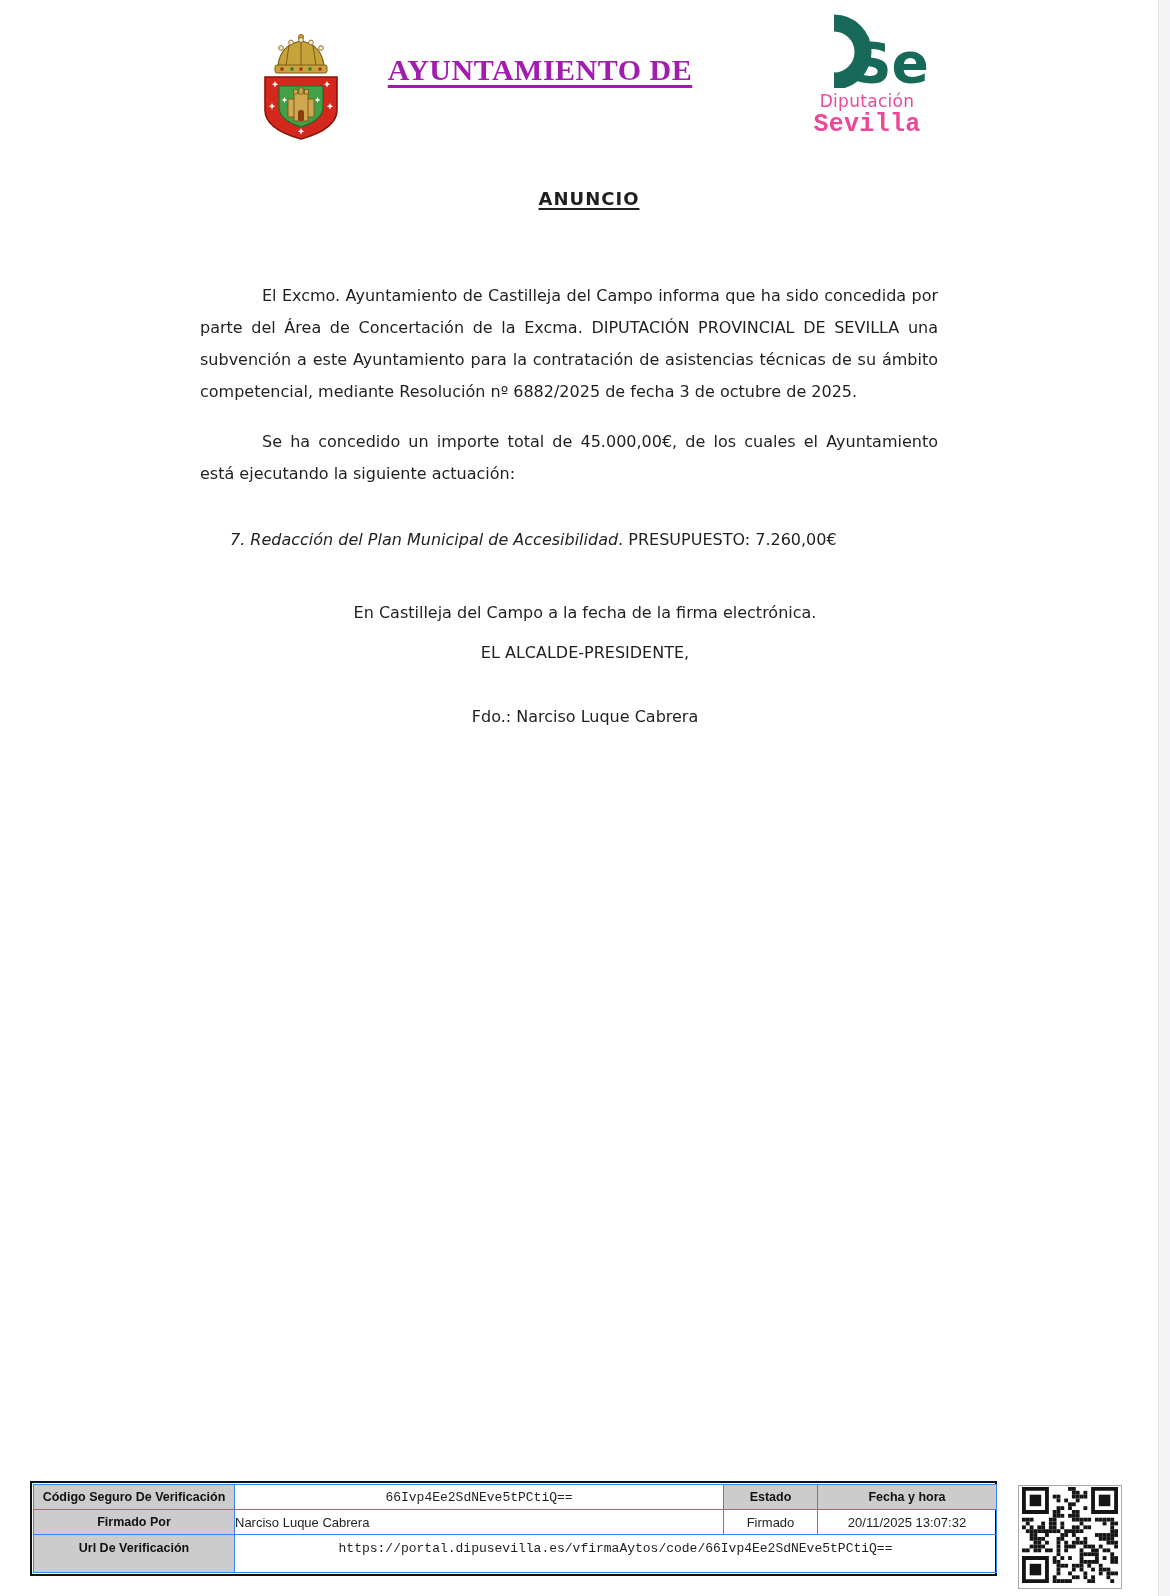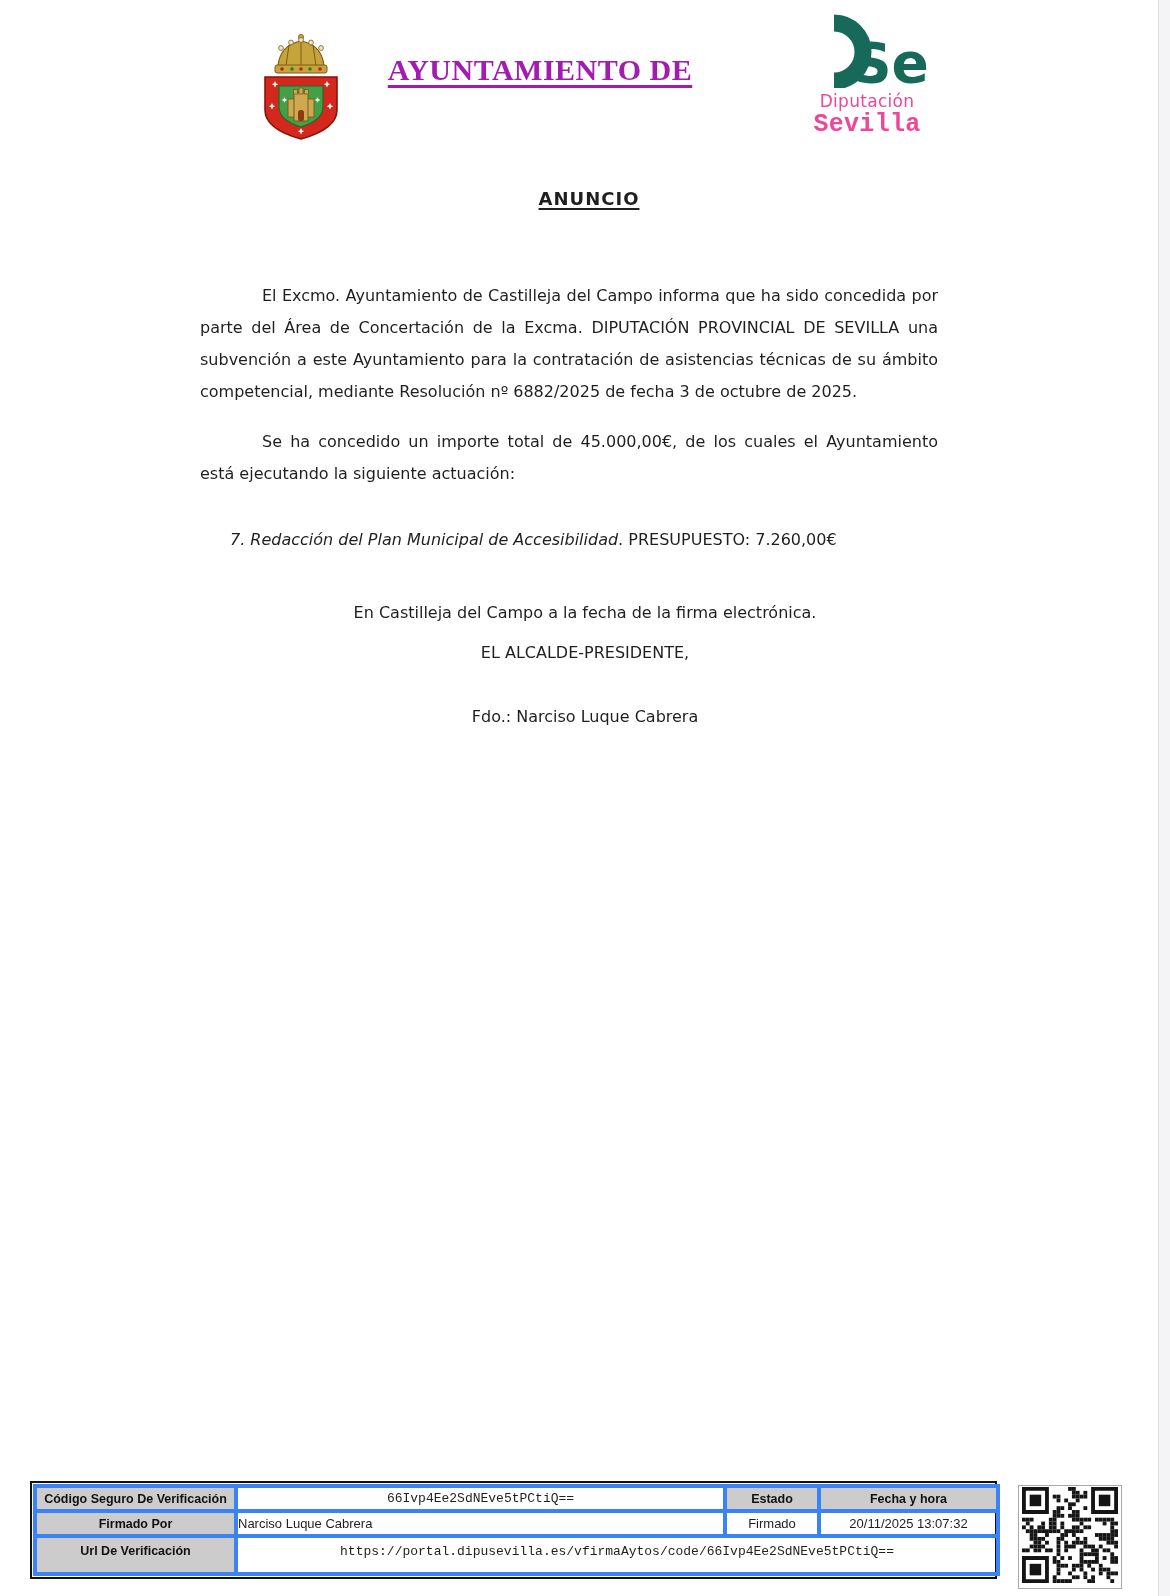--- a/index.html
+++ b/index.html
@@ -50,21 +50,21 @@
   .office { top:643px; }
   .fdo    { top:707px; }
 
   
   .vtable-wrap {
     position:absolute; left:30px; top:1481px; width:967px;
     border:2px solid #111; padding:1px; background:#fff;
   }
   table.vtable { border-collapse:collapse; width:100%; table-layout:fixed; }
   table.vtable td {
-    border:4px solid #3b82f6; vertical-align:middle; overflow:hidden; white-space:nowrap;
+    border:1px solid #3b82f6; vertical-align:middle; overflow:hidden; white-space:nowrap;
   }
   td.lbl {
     background:#cccccc; font-family:"Liberation Sans", sans-serif; font-weight:bold;
     font-size:12.5px; text-align:center; color:#111;
   }
   td.mono { font-family:"Liberation Mono", monospace; font-size:13px; text-align:center; }
   td.sansv { font-family:"Liberation Sans", sans-serif; font-size:13px; }
   td.cen { text-align:center; }
   td.left { text-align:left; }
   tr.rr { height:25px; }

